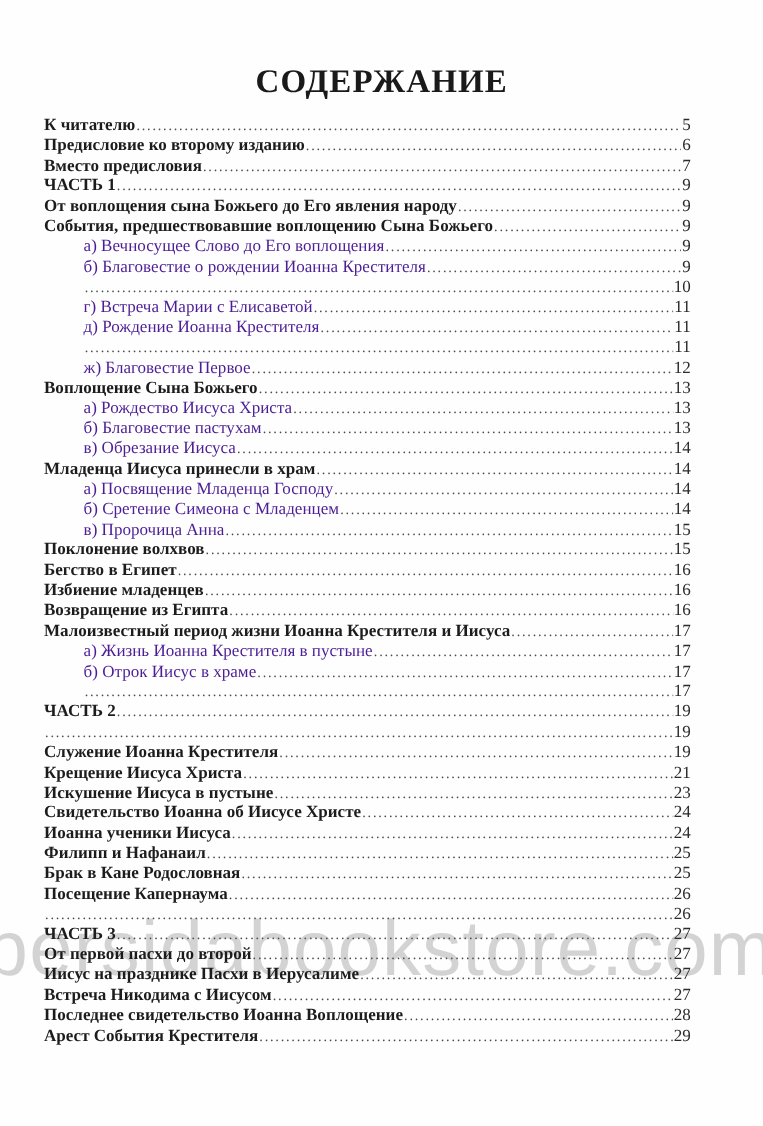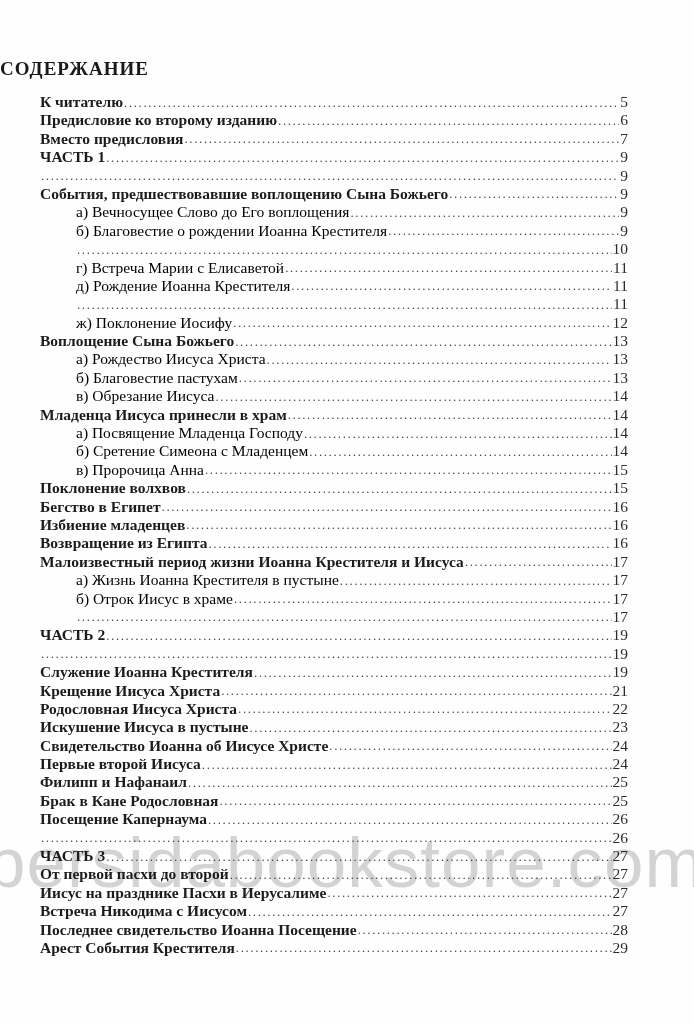--- a/index.html
+++ b/index.html
@@ -12,50 +12,51 @@
     width: 694px;
     height: 1024px;
     background: #fefefe;
     overflow: hidden;
     font-family: "Liberation Serif", serif;
     color: #222222;
   }
   .page-title {
     position: relative;
     z-index: 1;
-    font-size: 19px;
+    text-align: center;
+    font-size: 30px;
     font-weight: bold;
     letter-spacing: 1px;
     padding-top: 58px;
     margin: 0 0 13px 0;
     color: #1a1a1a;
   }
   .toc-list {
     position: relative;
     z-index: 1;
     padding: 0 66px 0 40px;
   }
   .toc-row {
     display: flex;
-    align-items: center;
+    align-items: flex-start;
     height: 18.4px;
     line-height: 18.4px;
     font-size: 15.5px;
     white-space: nowrap;
   }
   .toc-row.bold .toc-label {
     font-weight: bold;
     color: #1c1c1c;
   }
   .toc-row.indent {
     padding-left: 36px;
   }
   .toc-label {
     flex: 0 0 auto;
-    color: #000000;
+    color: #4c1d95;
   }
   .toc-dots {
     flex: 1 1 auto;
     overflow: hidden;
     margin: 0 1px;
     color: #4a4a4a;
   }
   .toc-dots::after {
     content: "....................................................................................................................................................................";
     font-size: 13px;
@@ -111,20 +112,21 @@
         <span class="toc-page">7</span>
       </div>
 
       <div class="toc-row bold">
         <span class="toc-label">ЧАСТЬ 1</span>
         <span class="toc-dots"></span>
         <span class="toc-page">9</span>
       </div>
 
       <div class="toc-row bold">
+        <span class="toc-label">От воплощения сына Божьего до Его явления народу</span>
         <span class="toc-dots"></span>
         <span class="toc-page">9</span>
       </div>
 
       <div class="toc-row bold">
         <span class="toc-label">События, предшествовавшие воплощению Сына Божьего</span>
         <span class="toc-dots"></span>
         <span class="toc-page">9</span>
       </div>
 
@@ -156,21 +158,21 @@
         <span class="toc-dots"></span>
         <span class="toc-page">11</span>
       </div>
 
       <div class="toc-row indent">
         <span class="toc-dots"></span>
         <span class="toc-page">11</span>
       </div>
 
       <div class="toc-row indent">
-        <span class="toc-label">ж) Поклонение Иосифу</span>
+        <span class="toc-label">ж) Благовестие Первое</span>
         <span class="toc-dots"></span>
         <span class="toc-page">12</span>
       </div>
 
       <div class="toc-row bold">
         <span class="toc-label">Воплощение Сына Божьего</span>
         <span class="toc-dots"></span>
         <span class="toc-page">13</span>
       </div>
 
@@ -279,40 +281,35 @@
         <span class="toc-dots"></span>
         <span class="toc-page">19</span>
       </div>
 
       <div class="toc-row bold">
         <span class="toc-label">Крещение Иисуса Христа</span>
         <span class="toc-dots"></span>
         <span class="toc-page">21</span>
       </div>
 
-      <div class="toc-row bold">
-        <span class="toc-label">Родословная Иисуса Христа</span>
-        <span class="toc-dots"></span>
-        <span class="toc-page">22</span>
-      </div>
 
       <div class="toc-row bold">
         <span class="toc-label">Искушение Иисуса в пустыне</span>
         <span class="toc-dots"></span>
         <span class="toc-page">23</span>
       </div>
 
       <div class="toc-row bold">
         <span class="toc-label">Свидетельство Иоанна об Иисусе Христе</span>
         <span class="toc-dots"></span>
         <span class="toc-page">24</span>
       </div>
 
       <div class="toc-row bold">
-        <span class="toc-label">Первые второй Иисуса</span>
+        <span class="toc-label">Иоанна ученики Иисуса</span>
         <span class="toc-dots"></span>
         <span class="toc-page">24</span>
       </div>
 
       <div class="toc-row bold">
         <span class="toc-label">Филипп и Нафанаил</span>
         <span class="toc-dots"></span>
         <span class="toc-page">25</span>
       </div>
 
@@ -351,21 +348,21 @@
         <span class="toc-page">27</span>
       </div>
 
       <div class="toc-row bold">
         <span class="toc-label">Встреча Никодима с Иисусом</span>
         <span class="toc-dots"></span>
         <span class="toc-page">27</span>
       </div>
 
       <div class="toc-row bold">
-        <span class="toc-label">Последнее свидетельство Иоанна Посещение</span>
+        <span class="toc-label">Последнее свидетельство Иоанна Воплощение</span>
         <span class="toc-dots"></span>
         <span class="toc-page">28</span>
       </div>
 
       <div class="toc-row bold">
         <span class="toc-label">Арест События Крестителя</span>
         <span class="toc-dots"></span>
         <span class="toc-page">29</span>
       </div>
     </div>

